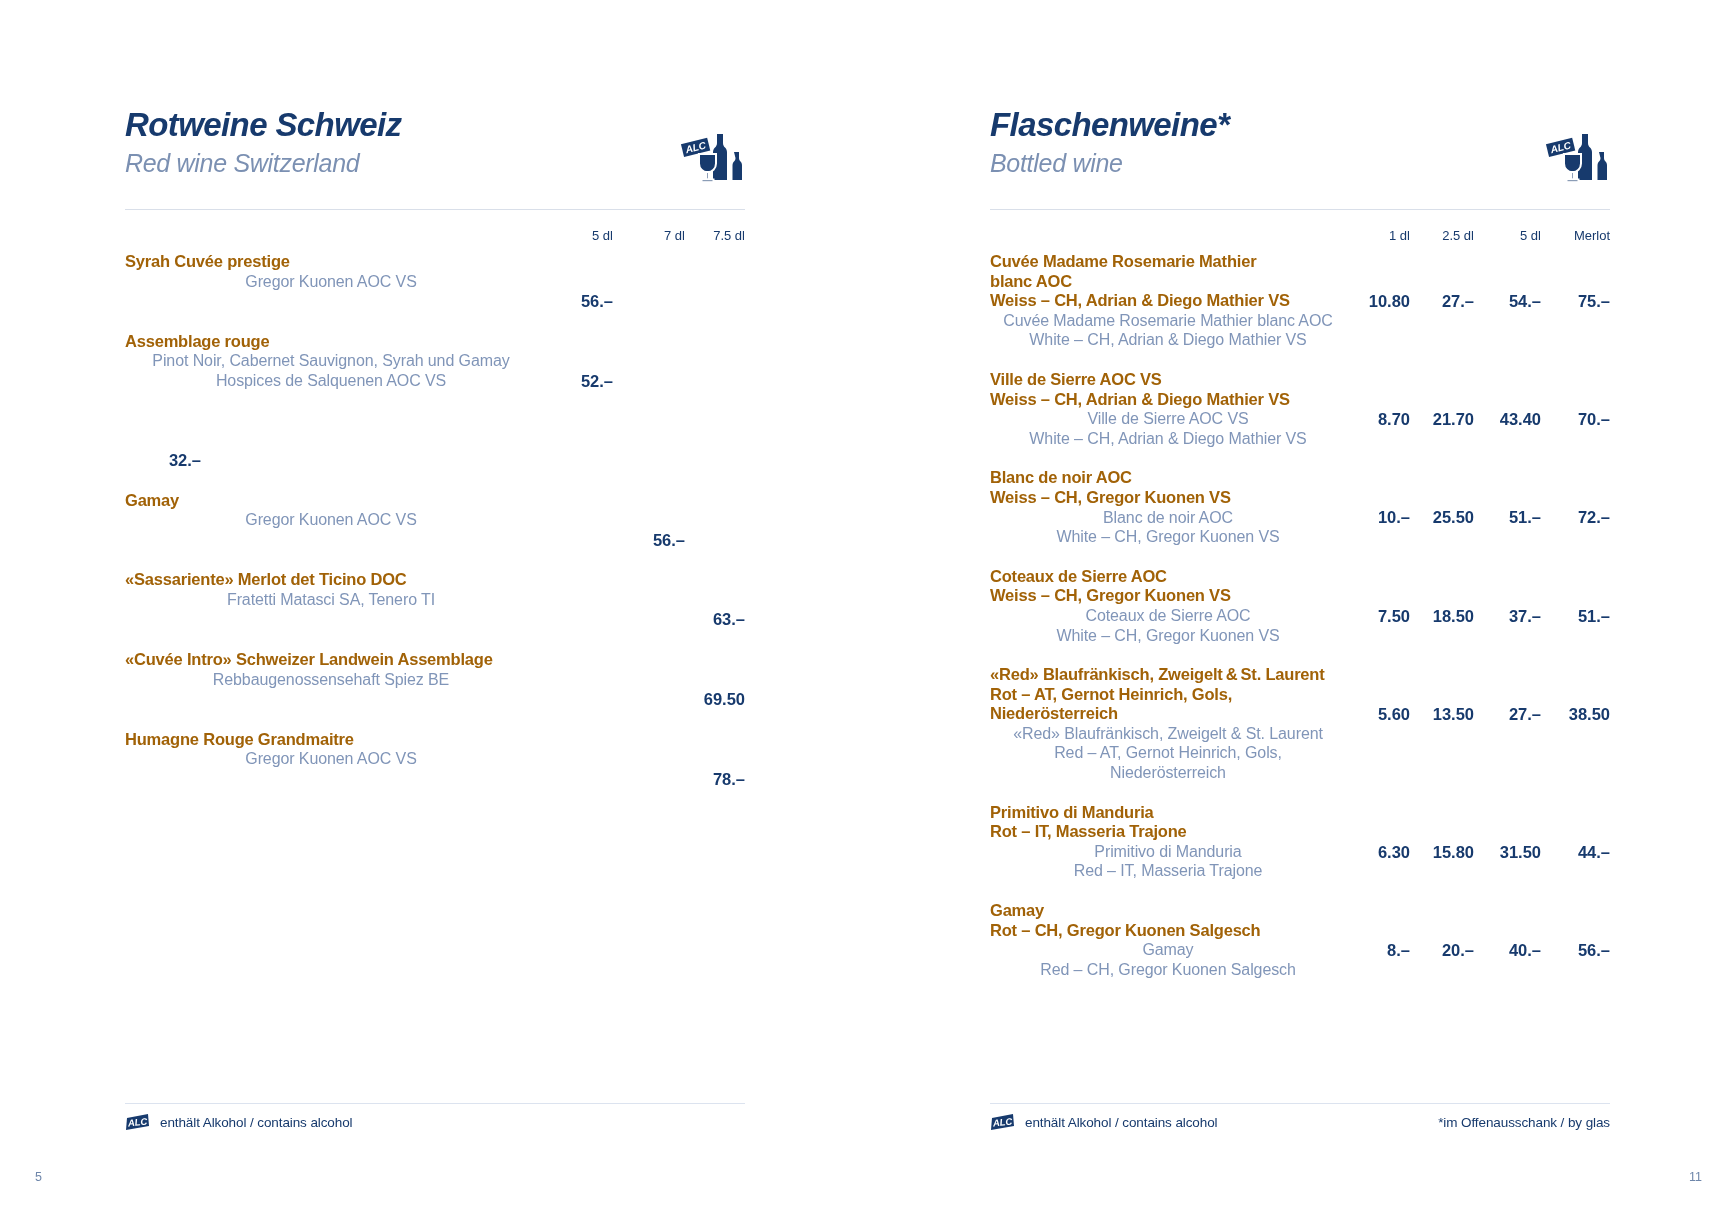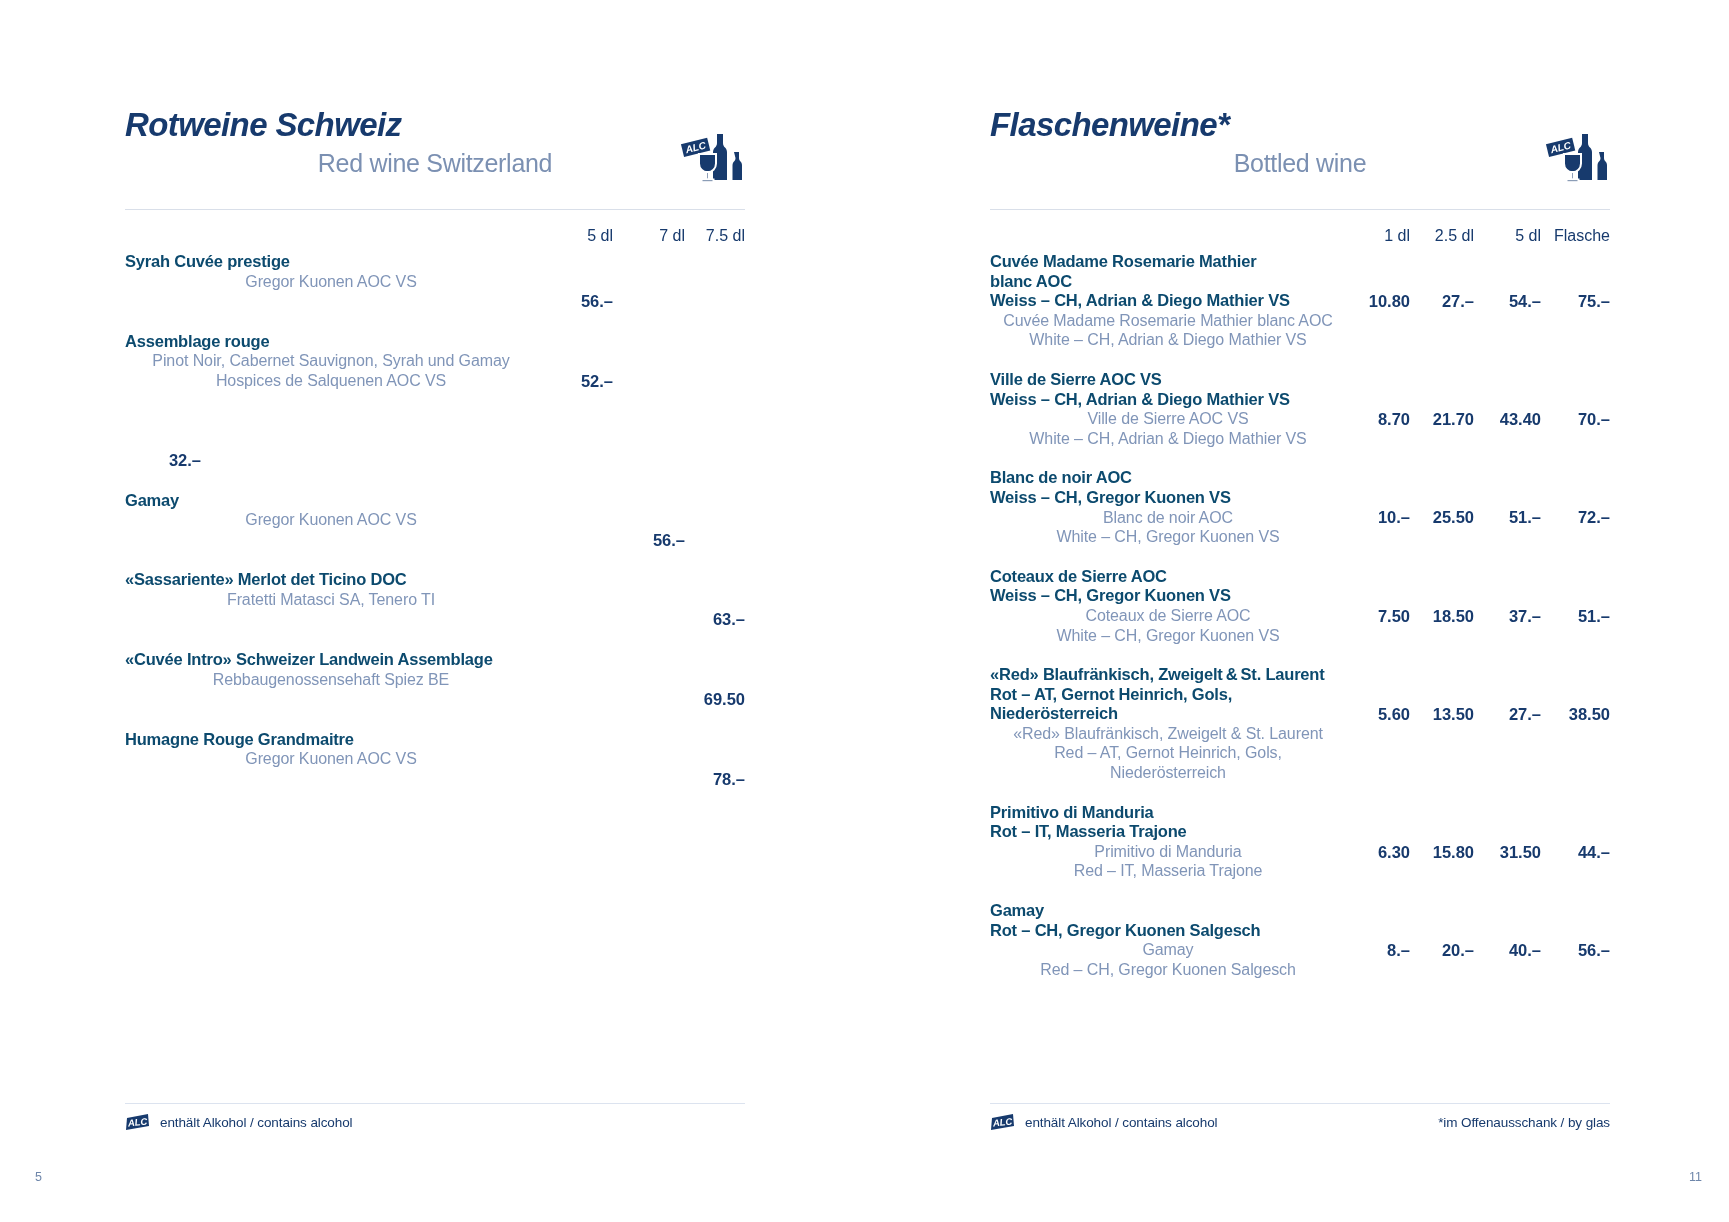--- a/index.html
+++ b/index.html
@@ -15,45 +15,44 @@
   .page-left{left:125px;}
   .page-right{left:990px;}
 
   .page-header{position:relative;padding-top:106px;}
   .page-title{
     margin:0;font-style:italic;font-weight:bold;
     font-size:33px;line-height:38px;letter-spacing:-0.6px;
     color:#173a6d;
   }
   .page-subtitle{
-    margin:4px 0 0 0;font-weight:normal;
+    margin:4px 0 0 0;font-style:italic;font-weight:normal;
     font-size:25px;line-height:30px;letter-spacing:-0.3px;
     color:#7b90b2;
-    text-align:center;
   }
   .alc-art{position:absolute;top:132px;right:0;width:66px;height:60px;}
 
   .header-rule{height:1px;background:#d9dfe9;margin-top:31px;}
 
   .prices{display:grid;}
   .page-left  .prices{grid-template-columns:76px 72px 60px;}
   .page-right .prices{grid-template-columns:64px 64px 67px 69px;}
 
   .cols-row{margin-top:18px;display:flex;justify-content:flex-end;}
   .col-label{
-    text-align:right;font-size:16px;line-height:15px;color:#173a6d;
+    text-align:right;font-size:13px;line-height:15px;color:#173a6d;
     white-space:nowrap;
   }
 
   .items{margin-top:9px;}
   .item{display:flex;align-items:flex-start;margin-bottom:20px;}
   .names{flex:1 1 auto;min-width:0;}
   .name-bold{
     font-weight:bold;font-size:16.5px;line-height:19.6px;
-    letter-spacing:-0.2px;color:#0c4a6e;white-space:nowrap;
+    letter-spacing:-0.2px;color:#a16207;white-space:nowrap;
   }
   .name-light{
     font-weight:normal;font-size:16px;line-height:19.6px;
     letter-spacing:-0.1px;color:#8095b8;white-space:nowrap;text-align:center;
   }
   .item .prices{flex:0 0 auto;margin-top:40px;}
   .price{
     text-align:right;font-weight:bold;font-size:16.5px;line-height:19.6px;
     color:#173a6d;white-space:nowrap;
   }
@@ -217,21 +216,21 @@
         </g>
       </svg>
     </span>
   </header>
   <div class="header-rule"></div>
   <div class="cols-row">
     <div class="prices cols-grid">
         <span class="col-label">1 dl</span>
         <span class="col-label">2.5 dl</span>
         <span class="col-label">5 dl</span>
-        <span class="col-label">Flasche</span>
+        <span class="col-label">Merlot</span>
       </div>
   </div>
   <div class="items">
       <div class="item">
         <div class="names">
           <div class="name-bold">Cuvée Madame Rosemarie Mathier</div>
           <div class="name-bold">blanc AOC</div>
           <div class="name-bold">Weiss – CH, Adrian &amp; Diego Mathier VS</div>
           <div class="name-light">Cuvée Madame Rosemarie Mathier blanc AOC</div>
           <div class="name-light">White – CH, Adrian &amp; Diego Mathier VS</div>

